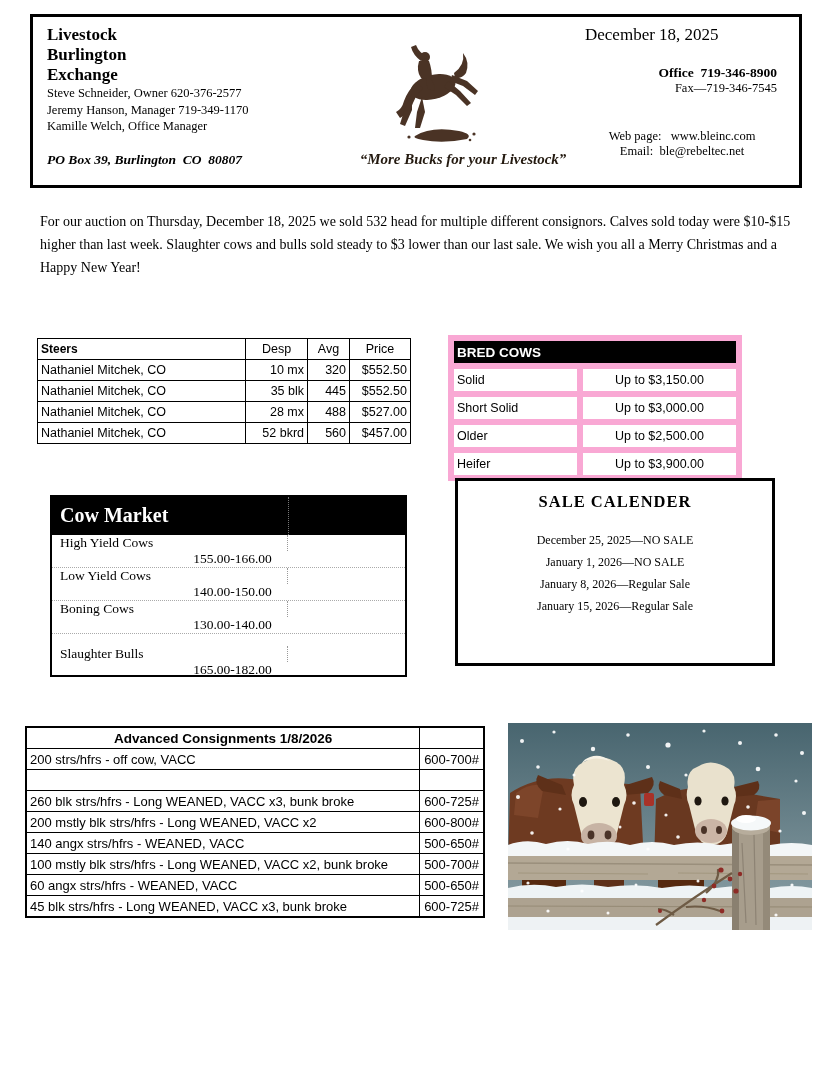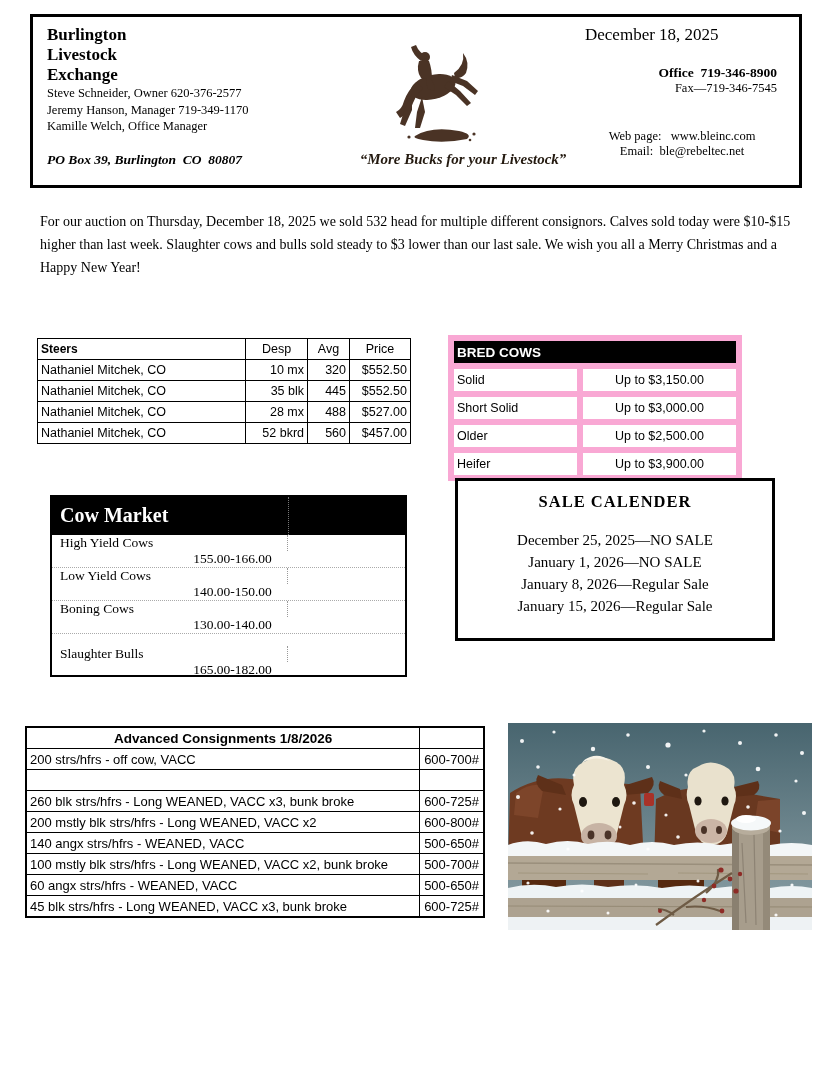--- a/index.html
+++ b/index.html
@@ -46,46 +46,46 @@
   .cm-row{display:flex;align-items:center;font-size:13.5px;flex-direction:column;}
   .cm-row .lbl{width:236px;box-sizing:border-box;padding-left:8px;border-right:1px dotted #999;
      align-self:stretch;display:flex;align-items:center;}
   .cm-row .val{padding-left:8px;}
   .cm-row.b{border-bottom:1px dotted #aaa;}
   .cm-r1,.cm-r2,.cm-r3{height:32px;}
   .cm-spacer{height:12px;}
   .cm-r4{height:29px;}
 
   
-  #sale-calendar{left:455px;top:478px;width:320px;height:163px;border:3px solid #000;
+  #sale-calendar{left:455px;top:478px;width:320px;height:188px;border:3px solid #000;
      box-sizing:border-box;text-align:center;}
   #sale-calendar .title{font-weight:bold;font-size:16.5px;margin-top:11px;letter-spacing:1px;}
-  #sale-calendar .line{font-size:15px;line-height:22px;}
+  #sale-calendar .line{font-size:12px;line-height:22px;}
   #sale-calendar .lines{margin-top:17px;}
 
   
   #consignments{left:25px;top:726px;}
   #consignments table{width:460px;font:13px "Liberation Sans",sans-serif;border:2px solid #000;}
   #consignments td{border:1px solid #000;height:20px;padding:0 3px;overflow:hidden;}
   #consignments .title-cell{text-align:center;font-weight:bold;font-size:13.5px;}
   #consignments .wt{text-align:center;padding:0 1px;}
 
   
   #painting{left:508px;top:723px;width:304px;height:207px;}
 </style>
 </head>
 <body>
 
 <div id="page">
 
   <div id="letterhead" class="abs">
 
     <div class="abs" style="left:14px;top:8px;">
+      <div class="company-line">Livestock</div>
       <div class="company-line">Burlington</div>
-      <div class="company-line">Livestock</div>
       <div class="company-line">Exchange</div>
       <div class="contact-line">Steve Schneider, Owner 620-376-2577</div>
       <div class="contact-line">Jeremy Hanson, Manager 719-349-1170</div>
       <div class="contact-line">Kamille Welch, Office Manager</div>
     </div>
 
     <div id="pobox" class="abs pre" style="left:14px;top:135px;">PO Box 39, Burlington  CO  80807</div>
 
     <div class="abs" style="left:338px;top:22px;width:120px;height:112px;">
       <svg width="120" height="112" viewBox="0 0 120 110">

